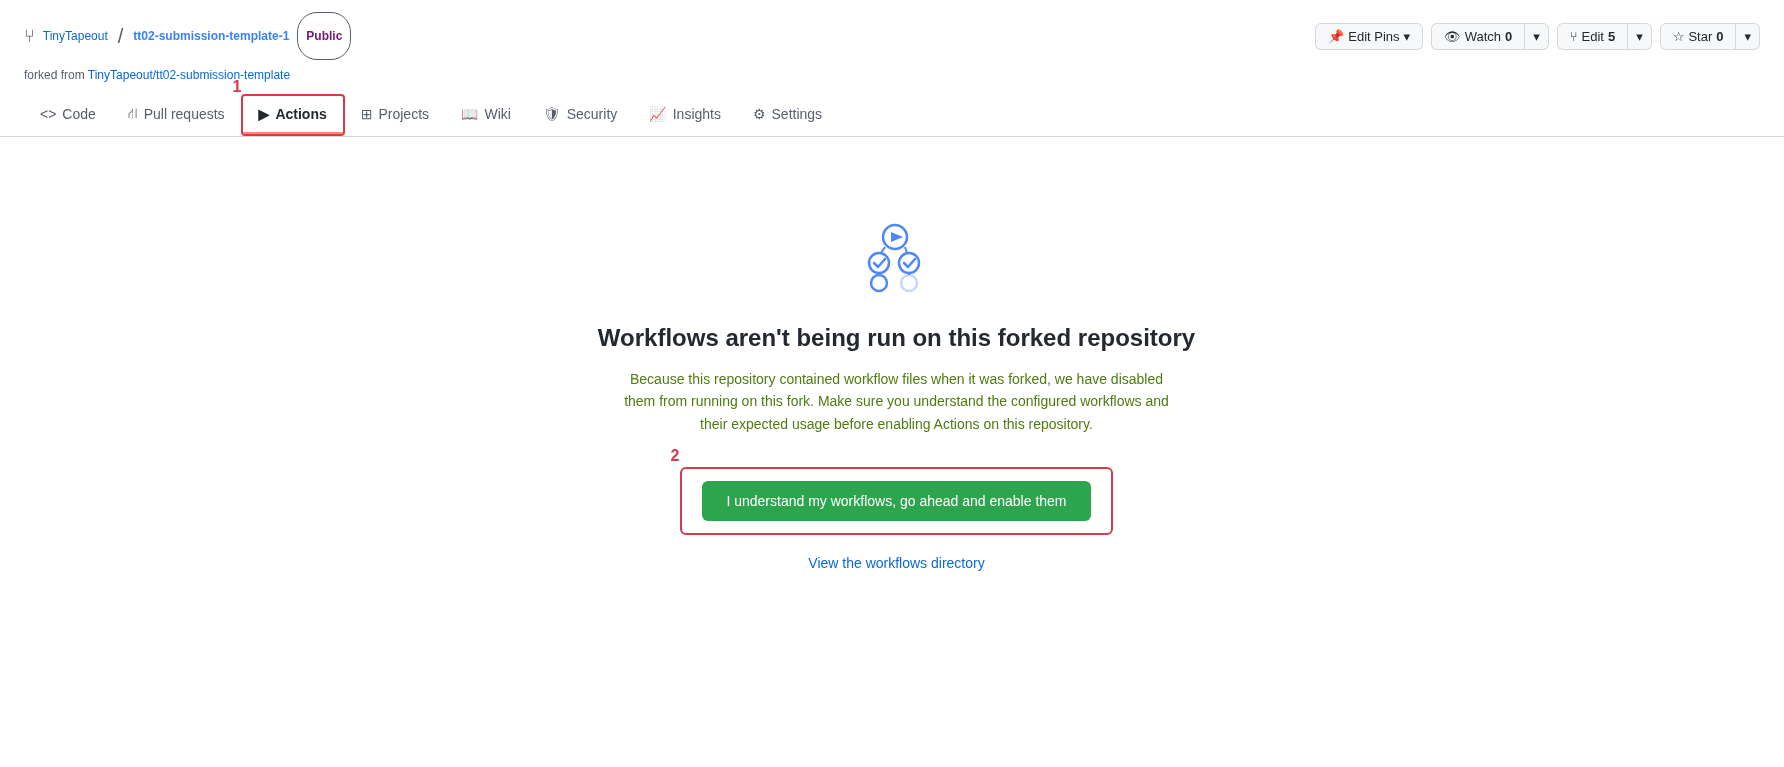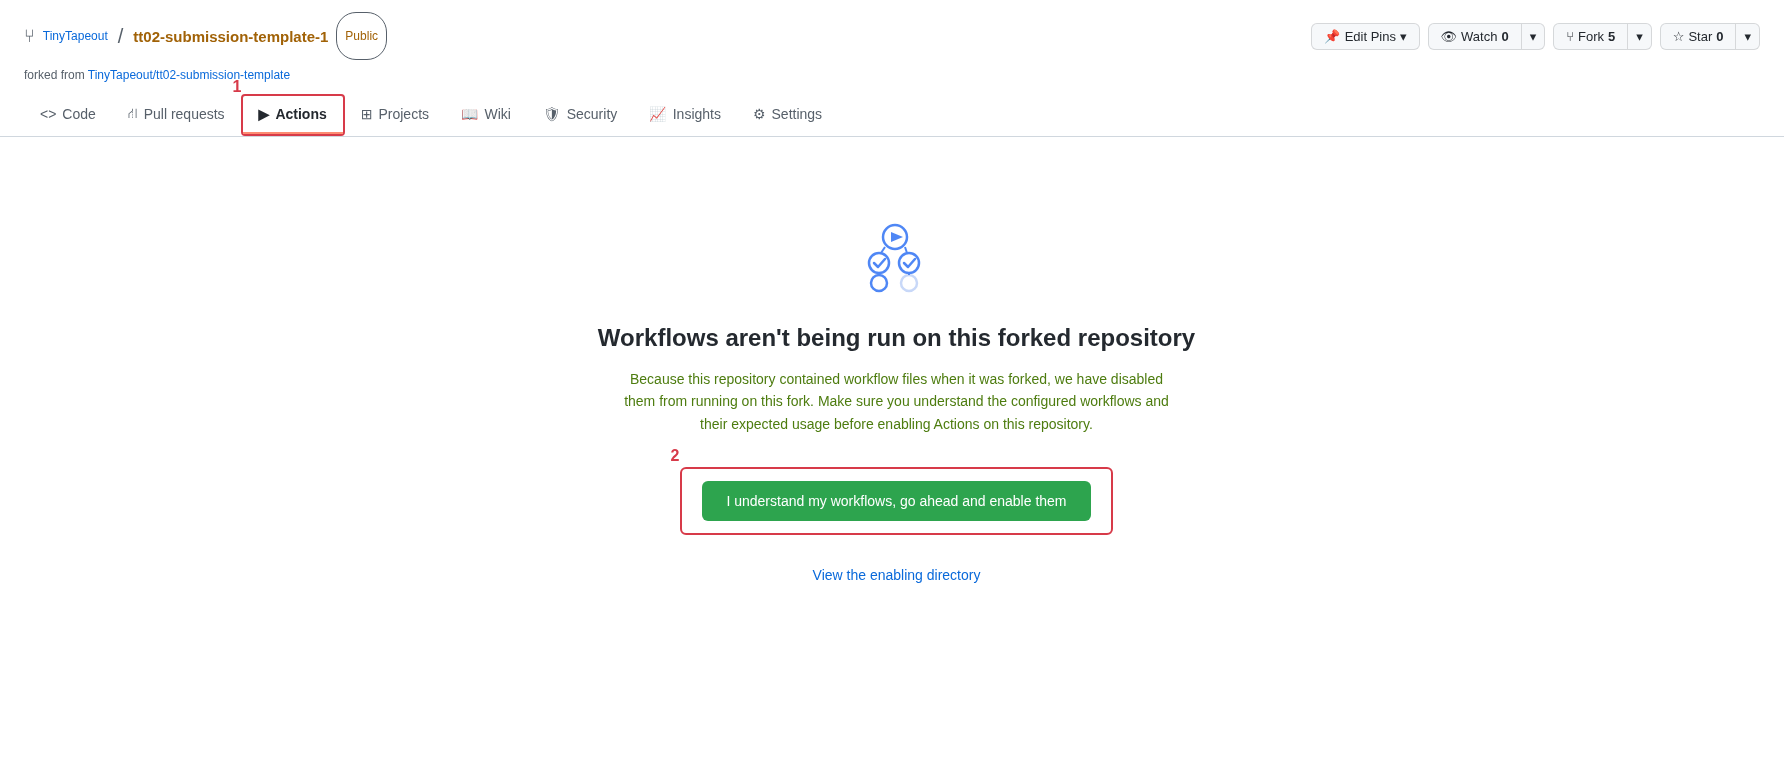--- a/index.html
+++ b/index.html
@@ -34,33 +34,33 @@
       font-weight: 400;
       text-decoration: none;
       cursor: pointer;
     }
     .repo-separator {
       color: #57606a;
       font-size: 20px;
       margin: 0 2px;
     }
     .repo-name {
-      color: #a16207;
-      font-size: 15px;
+      color: #3b82f6;
+      font-size: 12px;
       font-weight: 600;
       text-decoration: none;
       cursor: pointer;
     }
     .public-badge {
       border: 1px solid #57606a;
       border-radius: 20px;
       padding: 16px 8px;
       font-size: 12px;
-      color: #a16207;
-      font-weight: 400;
+      color: #701a75;
+      font-weight: 700;
     }
     .header-actions {
       display: flex;
       align-items: center;
       gap: 8px;
     }
     .btn-group {
       display: flex;
       align-items: center;
     }
@@ -172,21 +172,21 @@
       color: #4d7c0f;
       max-width: 560px;
       line-height: 1.6;
       margin-bottom: 32px;
     }
     .enable-btn-wrapper {
       position: relative;
       border: 2px solid #d73a49;
       border-radius: 6px;
       padding: 12px 20px;
-      margin-bottom: 32px;
+      margin-bottom: 20px;
     }
     .enable-btn-wrapper::before {
       content: "2";
       position: absolute;
       top: -22px;
       left: -12px;
       color: #d73a49;
       font-size: 16px;
       font-weight: 700;
     }
@@ -237,21 +237,21 @@
           <span class="btn-count">0</span>
         </button>
         <button class="btn btn-right">
           <span>▾</span>
         </button>
       </div>
 
       <div class="btn-group">
         <button class="btn fork-left">
           <span>⑂</span>
-          <span>Fork</span>
+          <span>Edit</span>
           <span class="btn-count">5</span>
         </button>
         <button class="btn fork-right">
           <span>▾</span>
         </button>
       </div>
 
       <div class="btn-group">
         <button class="btn btn-left">
           <span>☆</span>
@@ -334,14 +334,14 @@
   </div>
 
   <h2 class="main-title">Workflows aren't being run on this forked repository</h2>
 
   <p class="main-description">Because this repository contained workflow files when it was forked, we have disabled them from running on this fork. Make sure you understand the configured workflows and their expected usage before enabling Actions on this repository.</p>
 
   <div class="enable-btn-wrapper">
     <button class="enable-workflows-btn">I understand my workflows, go ahead and enable them</button>
   </div>
 
-  <a class="view-workflows-link" href="#">View the enabling directory</a>
+  <a class="view-workflows-link" href="#">View the workflows directory</a>
 </main>
 
 </body></html>

